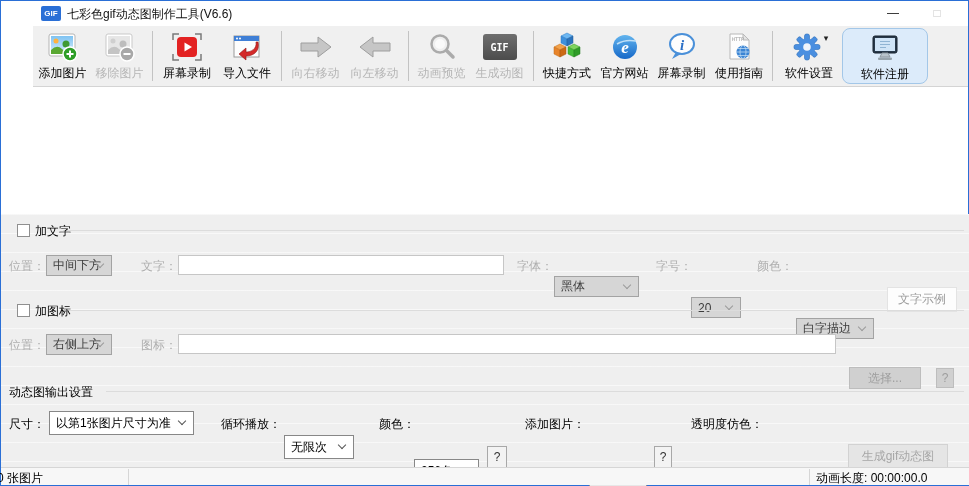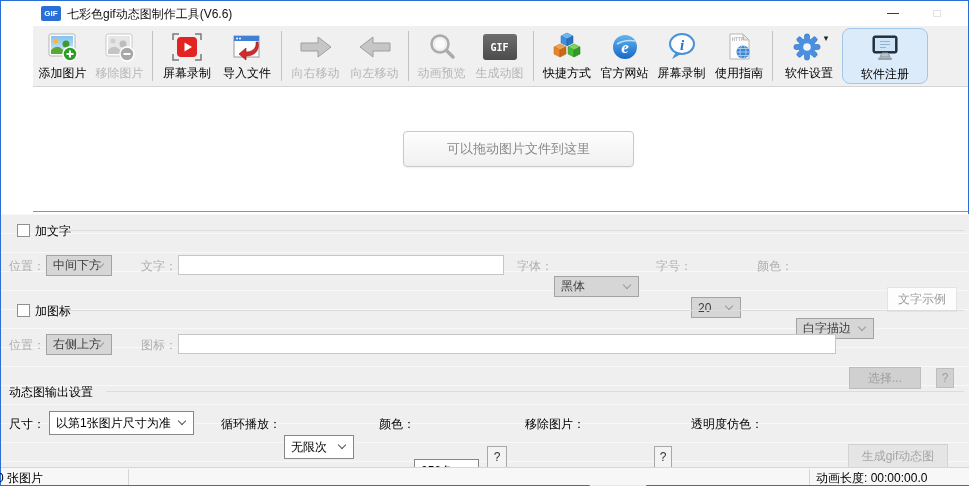--- a/index.html
+++ b/index.html
@@ -279,23 +279,20 @@
           <path d="M12 9.5 h10 M12 12.5 h10 M12 15.5 h6" stroke="#8fb4d4" stroke-width="1.2"></path>
           <path d="M14 21 h6 l2 4 h-10 z" fill="#b9c4cc" stroke="#8c979f"></path>
           <rect x="10" y="25.5" width="14" height="2.5" rx="1" fill="#98a4ac"></rect>
         </svg>
       </span>
       <span class="tlabel">软件注册</span>
     </div>
 
   </div>
 
-  <div class="image-area">
-    <div class="dropbtn">可以拖动图片文件到这里</div>
-  </div>
 
   <div class="panel">
 
     <div class="gline" style="left:62px; right:6px; top:16px;"></div>
     <div class="ghead" style="top:9px;">
       <span class="cb"></span><span>加文字</span>
     </div>
     <div class="row" style="top:40px; height:24px;">
       <span class="lbl dis" style="left:8px; top:4px;">位置：</span>
       <div class="sel" style="left:45px; top:1px; width:66px; height:21px;">
@@ -350,21 +347,21 @@
       <div class="sel on" style="left:283px; top:1px; width:70px; height:24px;">
         <span>无限次</span>
           <i class="chev"></i>
       </div>
       <span class="lbl" style="left:378px; top:6px;">颜色：</span>
       <div class="sel on" style="left:413px; top:1px; width:65px; height:24px;">
         <span>256色</span>
           <i class="chev"></i>
       </div>
       <div class="btn help" style="left:486px; top:2px; width:20px; height:22px;">?</div>
-      <span class="lbl" style="left:524px; top:6px;">移除图片：</span>
+      <span class="lbl" style="left:524px; top:6px;">添加图片：</span>
       <div class="sel empty" style="left:588px; top:1px; width:58px; height:24px;">
         <span></span>
       </div>
       <div class="btn help" style="left:653px; top:2px; width:18px; height:22px;">?</div>
       <span class="lbl" style="left:690px; top:6px;">透明度仿色：</span>
 
       <div class="btn gen" style="left:847px; top:0px; width:100px; height:25px;">生成gif动态图</div>
     </div>
 
   </div>

